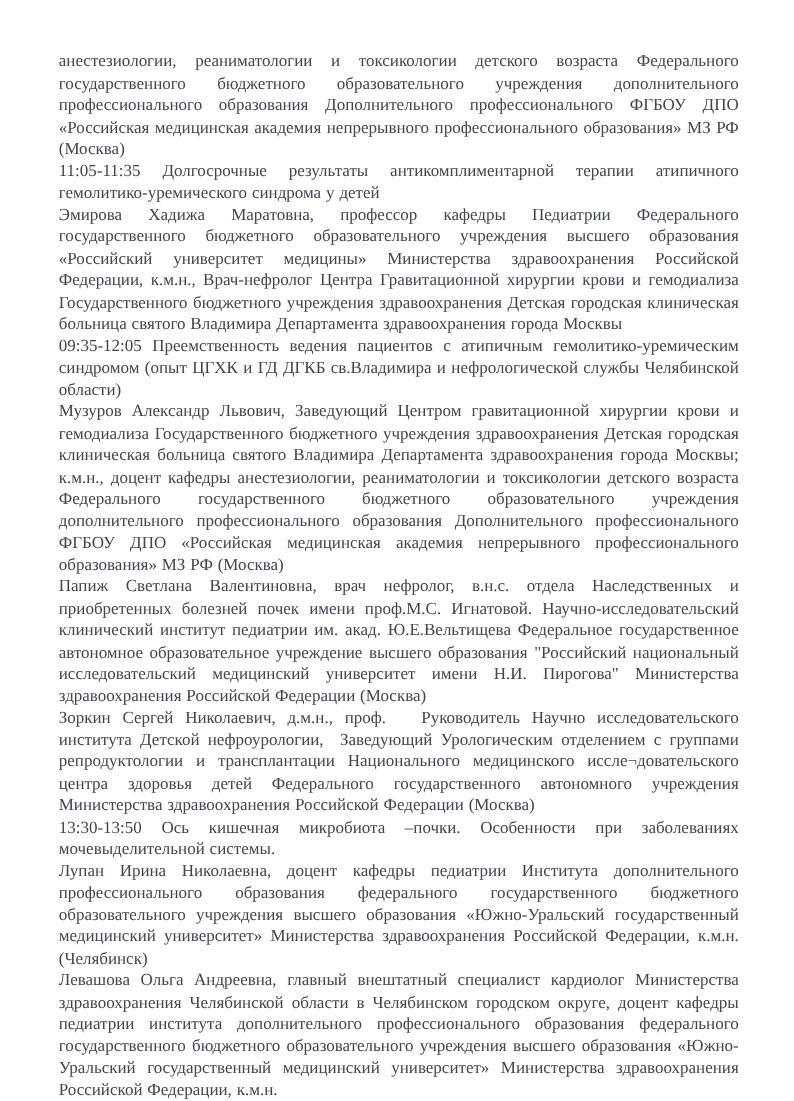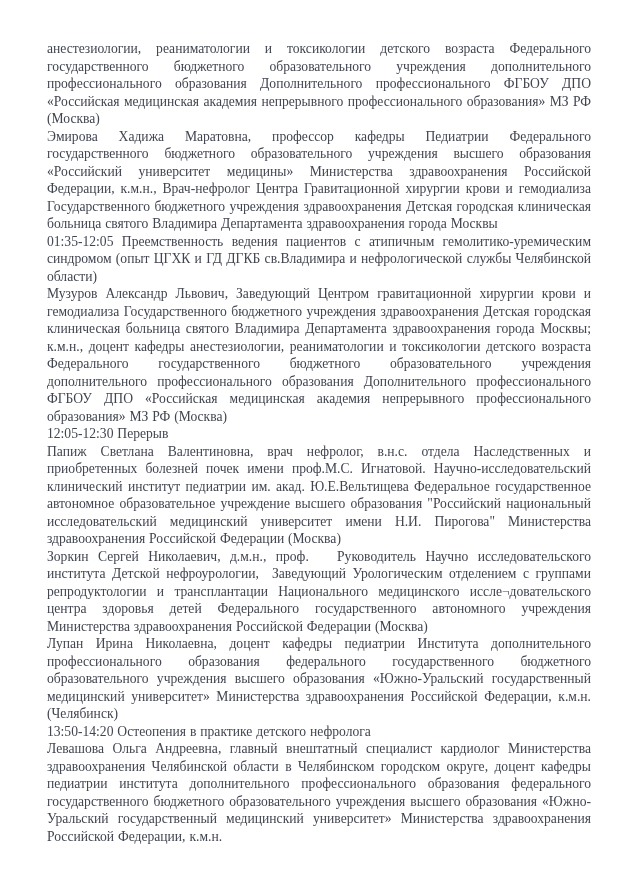--- a/index.html
+++ b/index.html
@@ -25,23 +25,23 @@
     text-align: justify;
     color: #414550;
     word-spacing: 0.5px;
   }
 </style>
 </head>
 <body>
 
 <div class="page">
   <p class="para">анестезиологии, реаниматологии и токсикологии детского возраста Федерального государственного бюджетного образовательного учреждения дополнительного профессионального образования Дополнительного профессионального ФГБОУ ДПО «Российская медицинская академия непрерывного профессионального образования» МЗ РФ (Москва)</p>
+  <p class="para">11:05-11:35 Долгосрочные результаты антикомплиментарной терапии атипичного гемолитико-уремического синдрома у детей</p>
   <p class="para">Эмирова Хадижа Маратовна, профессор кафедры Педиатрии Федерального государственного бюджетного образовательного учреждения высшего образования «Российский университет медицины» Министерства здравоохранения Российской Федерации, к.м.н., Врач-нефролог Центра Гравитационной хирургии крови и гемодиализа Государственного бюджетного учреждения здравоохранения Детская городская клиническая больница святого Владимира Департамента здравоохранения города Москвы</p>
-  <p class="para">01:35-12:05 Преемственность ведения пациентов с атипичным гемолитико-уремическим синдромом (опыт ЦГХК и ГД ДГКБ св.Владимира и нефрологической службы Челябинской области)</p>
+  <p class="para">09:35-12:05 Преемственность ведения пациентов с атипичным гемолитико-уремическим синдромом (опыт ЦГХК и ГД ДГКБ св.Владимира и нефрологической службы Челябинской области)</p>
   <p class="para">Музуров Александр Львович, Заведующий Центром гравитационной хирургии крови и гемодиализа Государственного бюджетного учреждения здравоохранения Детская городская клиническая больница святого Владимира Департамента здравоохранения города Москвы; к.м.н., доцент кафедры анестезиологии, реаниматологии и токсикологии детского возраста Федерального государственного бюджетного образовательного учреждения дополнительного профессионального образования Дополнительного профессионального ФГБОУ ДПО «Российская медицинская академия непрерывного профессионального образования» МЗ РФ (Москва)</p>
-  <p class="para">12:05-12:30 Перерыв</p>
   <p class="para">Папиж Светлана Валентиновна, врач нефролог, в.н.с. отдела Наследственных и приобретенных болезней почек имени проф.М.С. Игнатовой. Научно-исследовательский клинический институт педиатрии им. акад. Ю.Е.Вельтищева Федеральное государственное автономное образовательное учреждение высшего образования "Российский национальный исследовательский медицинский университет имени Н.И. Пирогова" Министерства здравоохранения Российской Федерации (Москва)</p>
   <p class="para">Зоркин Сергей Николаевич, д.м.н., проф. &nbsp; Руководитель Научно исследовательского института Детской нефроурологии, &nbsp;Заведующий Урологическим отделением с группами репродуктологии и трансплантации Национального медицинского иссле¬довательского центра здоровья детей Федерального государственного автономного учреждения Министерства здравоохранения Российской Федерации (Москва)</p>
+  <p class="para">13:30-13:50 Ось кишечная микробиота –почки. Особенности при заболеваниях мочевыделительной системы.</p>
   <p class="para">Лупан Ирина Николаевна, доцент кафедры педиатрии Института дополнительного профессионального образования федерального государственного бюджетного образовательного учреждения высшего образования «Южно-Уральский государственный медицинский университет» Министерства здравоохранения Российской Федерации, к.м.н. (Челябинск)</p>
-  <p class="para">13:50-14:20 Остеопения в практике детского нефролога</p>
   <p class="para">Левашова Ольга Андреевна, главный внештатный специалист кардиолог Министерства здравоохранения Челябинской области в Челябинском городском округе, доцент кафедры педиатрии института дополнительного профессионального образования федерального государственного бюджетного образовательного учреждения высшего образования «Южно-Уральский государственный медицинский университет» Министерства здравоохранения Российской Федерации, к.м.н.</p>
 
 </div>
 
 </body></html>

